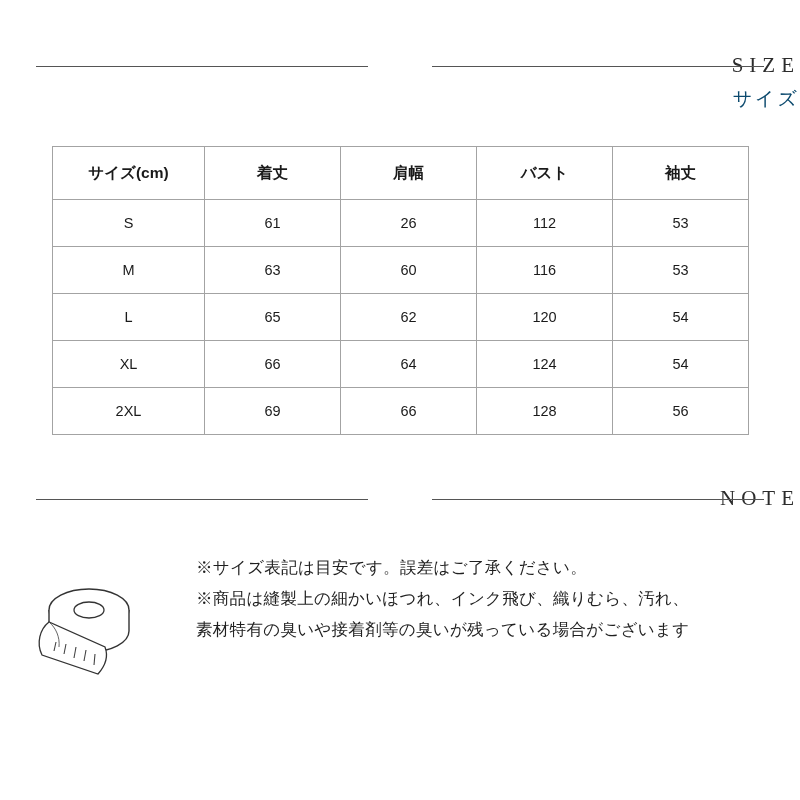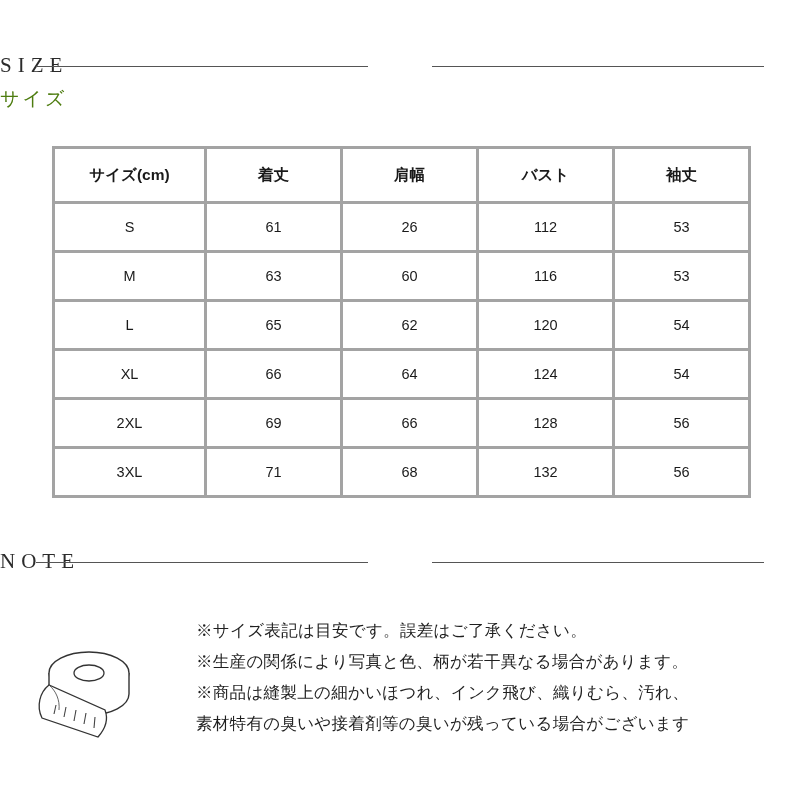--- a/index.html
+++ b/index.html
@@ -17,61 +17,61 @@
   .page {
     position: relative;
     width: 800px;
     height: 800px;
     box-sizing: border-box;
   }
 
   
   .section-head {
     position: relative;
-    text-align: left;
+    text-align: right;
   }
   .section-head .rule {
     position: absolute;
     top: 18px;
     height: 1px;
     background: #555;
   }
   .section-head .rule.left  { left: 36px;  width: 332px; }
   .section-head .rule.right { right: 36px; width: 332px; }
 
   .eyebrow {
     font-size: 21px;
     letter-spacing: 6px;
     color: #2b2b2b;
     line-height: 34px;
     font-family: "Liberation Serif", serif;
   }
   .sub-ja {
     font-size: 19px;
     letter-spacing: 3px;
-    color: #4d7c0f;
+    color: #0c4a6e;
     line-height: 30px;
     margin-top: 2px;
   }
 
   #size-head { margin-top: 48px; }
   #note-head { margin-top: 12px; }
 
   
   .table-wrap {
     margin: 32px 52px 0 52px;
   }
   table.size-table {
     border-collapse: collapse;
     width: 696px;
     table-layout: fixed;
   }
   table.size-table th,
   table.size-table td {
-    border: 3px solid #a3a3a3;
+    border: 1px solid #a3a3a3;
     text-align: center;
     font-size: 15px;
     color: #1a1a1a;
     font-weight: normal;
   }
   table.size-table thead th {
     height: 50px;
     font-weight: bold;
     font-size: 15.5px;
   }
@@ -173,27 +173,20 @@
           <td>124</td>
           <td>54</td>
         </tr>
         <tr>
           <td>2XL</td>
           <td>69</td>
           <td>66</td>
           <td>128</td>
           <td>56</td>
         </tr>
-        <tr>
-          <td>3XL</td>
-          <td>71</td>
-          <td>68</td>
-          <td>132</td>
-          <td>56</td>
-        </tr>
       </tbody>
     </table>
   </div>
 
   <div class="note-section">
     <div class="section-head" id="note-head">
       <div class="rule left"></div>
       <div class="rule right"></div>
       <div class="eyebrow">NOTE</div>
     </div>
@@ -213,20 +206,19 @@
         <line x1="38" y1="81" x2="40" y2="71" stroke="#444" stroke-width="1.1"></line>
         <line x1="48" y1="85" x2="50" y2="74" stroke="#444" stroke-width="1.1"></line>
         <line x1="58" y1="88" x2="60" y2="77" stroke="#444" stroke-width="1.1"></line>
         <line x1="68" y1="92" x2="69" y2="81" stroke="#444" stroke-width="1.1"></line>
 
         <path d="M23 49 C30 55 34 64 33 74" fill="none" stroke="#555" stroke-width="0.9"></path>
       </svg>
 
       <div class="note-text">
         <div class="line">※サイズ表記は目安です。誤差はご了承ください。</div>
-        <div class="line">※生産の関係により写真と色、柄が若干異なる場合があります。</div>
         <div class="line">※商品は縫製上の細かいほつれ、インク飛び、織りむら、汚れ、</div>
         <div class="line">素材特有の臭いや接着剤等の臭いが残っている場合がございます</div>
       </div>
     </div>
   </div>
 
 </div>
 
 </body></html>

